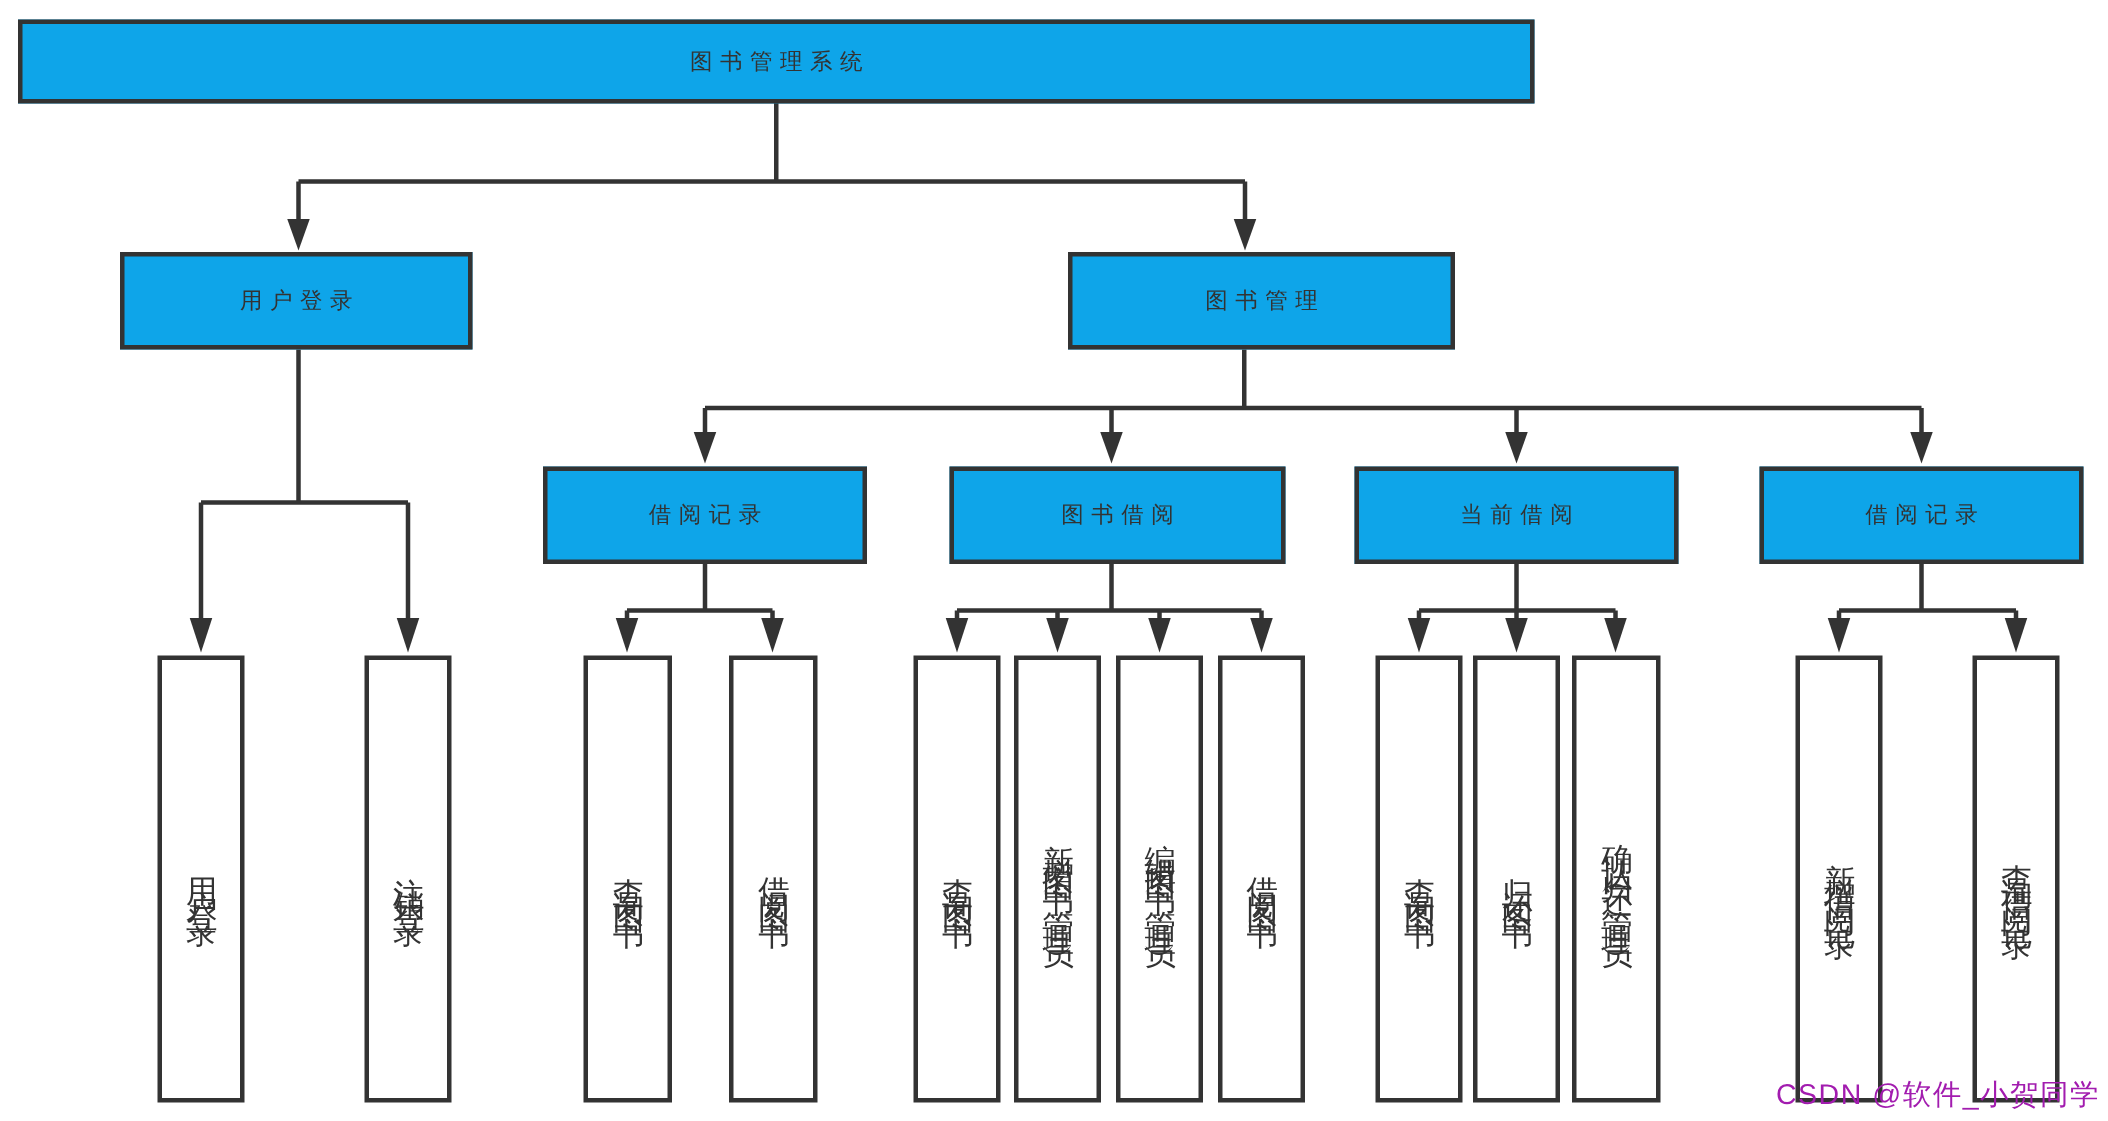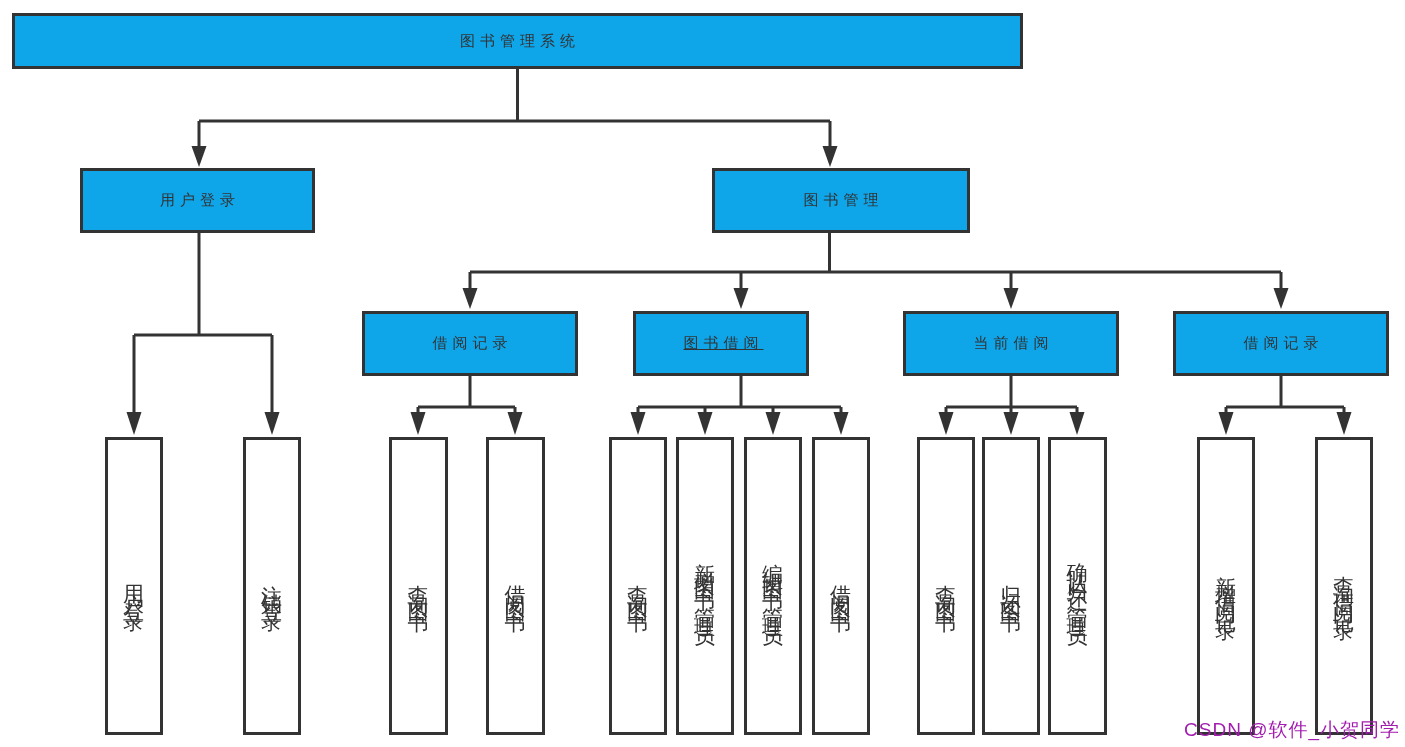--- a/index.html
+++ b/index.html
@@ -93,21 +93,21 @@
   <div class="node" style="left:80px; top:168px; width:235px; height:65px;">
     <span>用户登录</span>
   </div>
   <div class="node" style="left:712px; top:168px; width:258px; height:65px;">
     <span>图书管理</span>
   </div>
 
   <div class="node" style="left:362px; top:311px; width:216px; height:65px;">
     <span>借阅记录</span>
   </div>
-  <div class="node" style="left:633px; top:311px; width:176px; height:65px;text-decoration:underline;">
+  <div class="node" style="left:633px; top:311px; width:224px; height:65px;">
     <span>图书借阅</span>
   </div>
   <div class="node" style="left:903px; top:311px; width:216px; height:65px;">
     <span>当前借阅</span>
   </div>
   <div class="node" style="left:1173px; top:311px; width:216px; height:65px;">
     <span>借阅记录</span>
   </div>
 
   <div class="leaf" style="left:105px; width:58px;">

